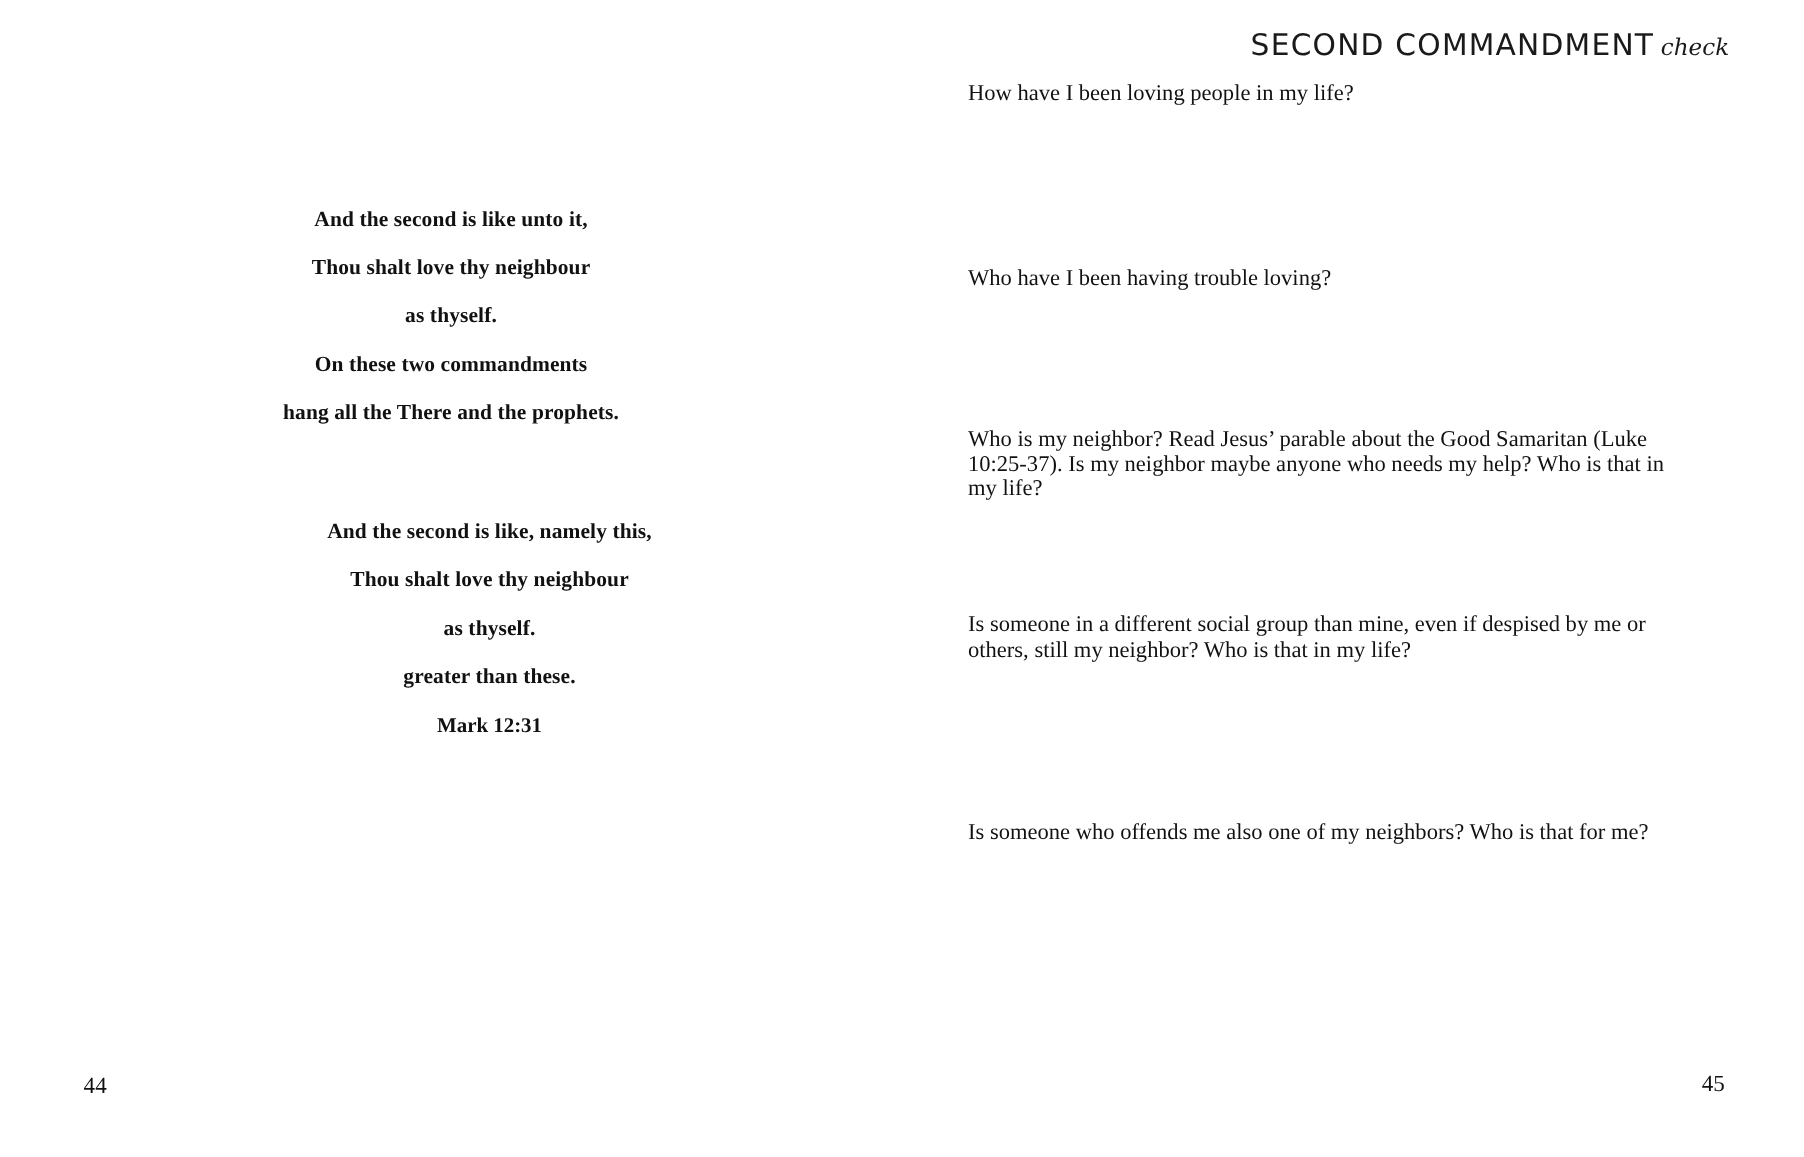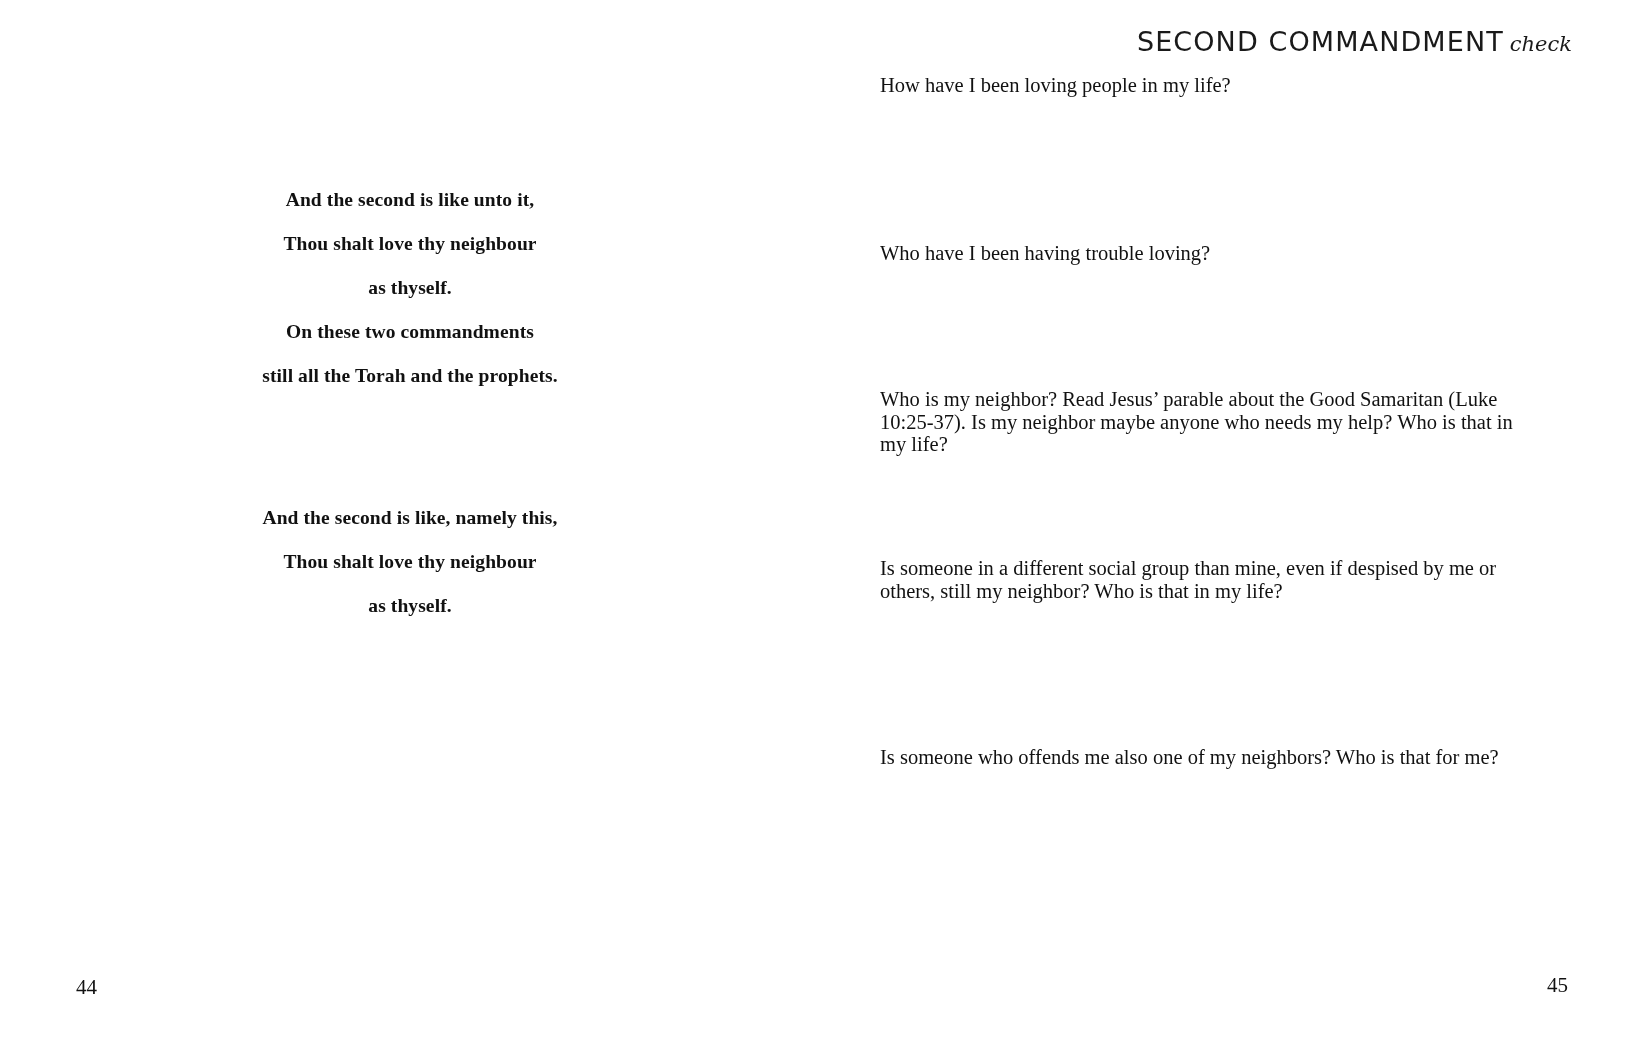--- a/index.html
+++ b/index.html
@@ -30,21 +30,21 @@
     box-sizing: border-box;
   }
 
   .verse-block {
     position: absolute;
     left: 0;
     width: 820px;
     text-align: center;
   }
   .verse-block.first { top: 178px; }
-  .verse-block.second { top: 496px; }
+  .verse-block.second { top: 462px; padding-left: 35px; }
 
   .verse-line {
     font-family: "Liberation Serif", serif;
     font-weight: bold;
     font-size: 19.5px;
     line-height: 44px;
     letter-spacing: 0.1px;
     color: #111111;
   }
   .verse-ref {
@@ -121,27 +121,29 @@
 
 <div class="spread">
 
   <div class="page-left">
 
     <div class="verse-block first">
       <div class="verse-line">And the second is like unto it,</div>
       <div class="verse-line">Thou shalt love thy neighbour</div>
       <div class="verse-line">as thyself.</div>
       <div class="verse-line">On these two commandments</div>
-      <div class="verse-line">still all the Torah and the prophets.</div>
+      <div class="verse-line">hang all the There and the prophets.</div>
     </div>
 
     <div class="verse-block second">
       <div class="verse-line">And the second is like, namely this,</div>
       <div class="verse-line">Thou shalt love thy neighbour</div>
       <div class="verse-line">as thyself.</div>
+      <div class="verse-line">greater than these.</div>
+      <div class="verse-ref">Mark 12:31</div>
     </div>
 
     <div class="folio folio-left">44</div>
   </div>
 
   <div class="page-right">
 
     <div class="running-head">
       <span class="rh-main">SECOND COMMANDMENT</span><span class="rh-sub">check</span>
     </div>

